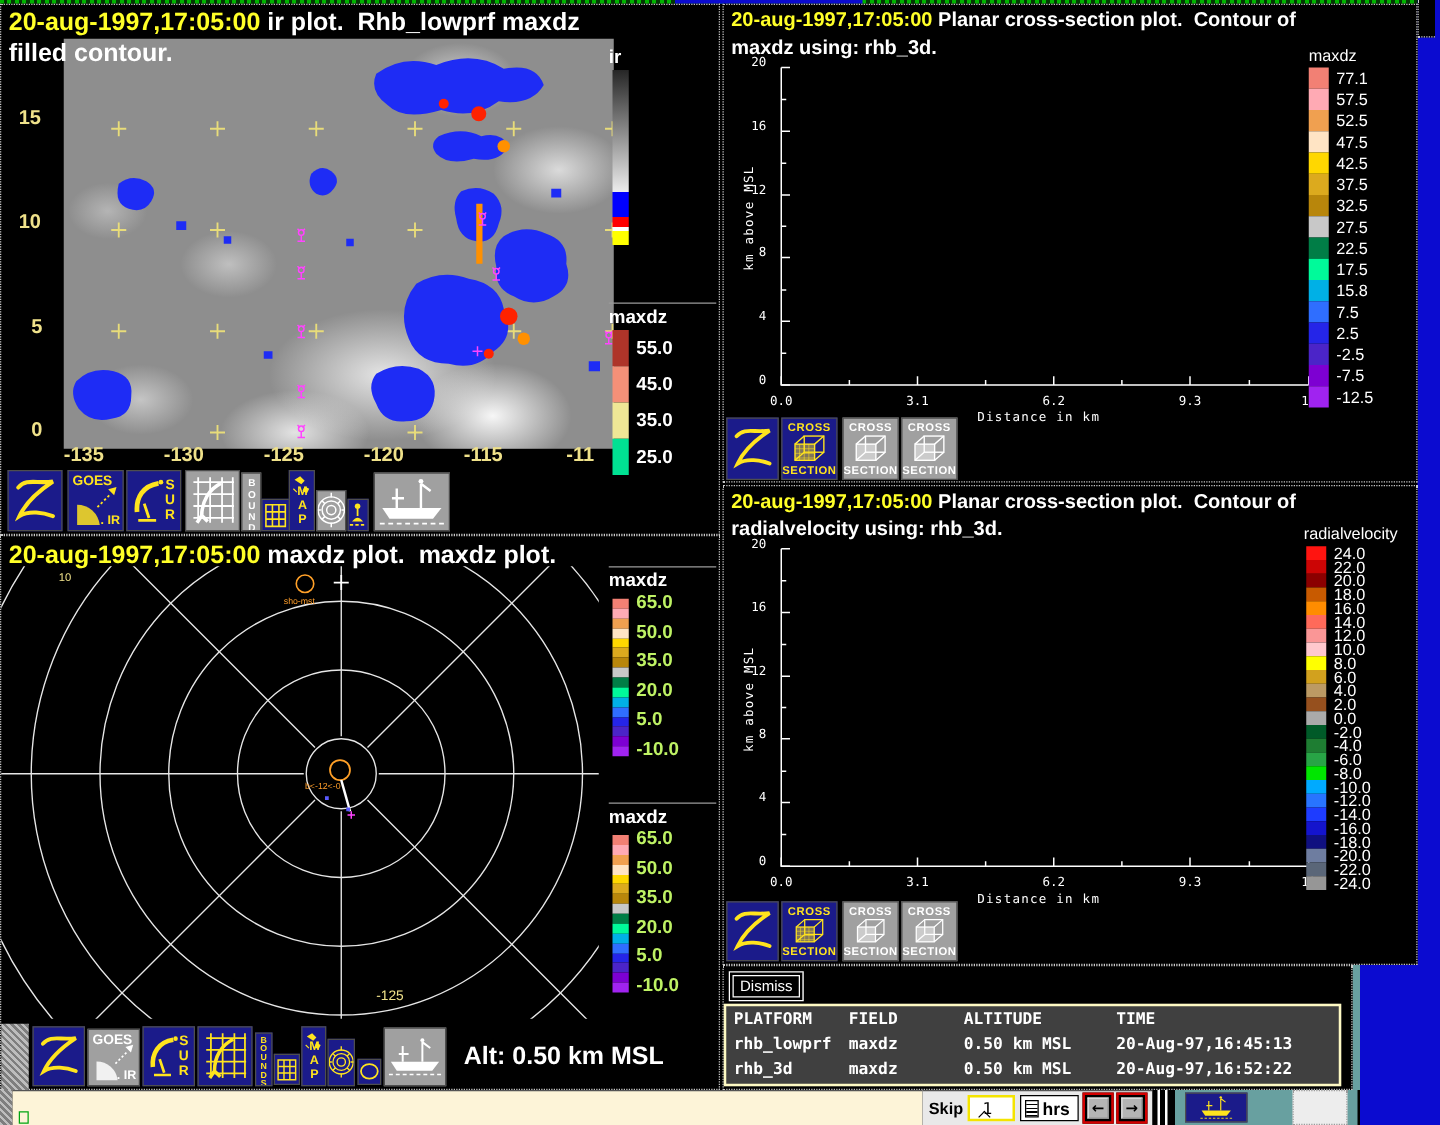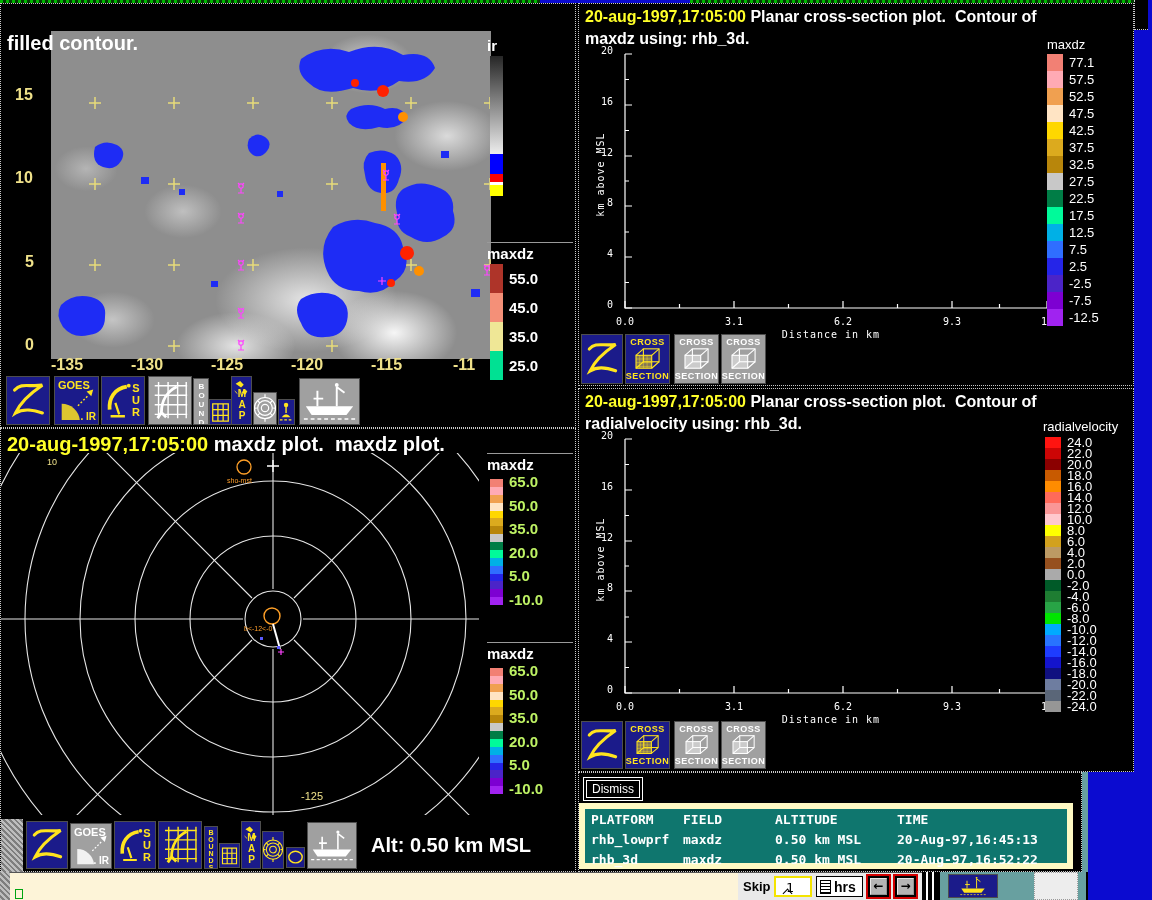--- a/index.html
+++ b/index.html
@@ -48,20 +48,21 @@
 
 <div class="abs" style="left:0;top:0;width:1134px;height:3px;background:repeating-linear-gradient(90deg,#00b400 0 3px,#033803 3px 6px)"></div>
 <div class="abs" style="left:540px;top:0;width:150px;height:3px;background:#0b0bd0"></div>
 
 <div class="abs" style="left:1134px;top:0;width:18px;height:772px;background:#0b0bd0"></div>
 <div class="abs" style="left:1088px;top:772px;width:64px;height:128px;background:#0b0bd0"></div>
 <div class="abs" style="left:1082px;top:772px;width:6px;height:100px;background:#68a0a0"></div>
 <div class="abs" style="left:1134px;top:0;width:14px;height:30px;background:#000;border-left:1px dotted #ccc;border-bottom:1px dotted #ccc"></div>
 
 <div class="panel" style="left:0;top:3px;width:576px;height:425px">
+  <div class="abs ttl" style="left:6px;top:3px;z-index:4"><span class="ts">20-aug-1997,17:05:00</span><span> ir plot.  Rhb_lowprf maxdz</span></div>
   <div class="abs ttl" style="left:6px;top:28px;z-index:4">filled contour.</div>
 
   <div class="abs" style="left:50px;top:27px;width:440px;height:328px;overflow:hidden;background:
        radial-gradient(90px 60px at 78% 92%,rgba(252,252,252,.95),rgba(252,252,252,0) 70%),
        radial-gradient(130px 75px at 58% 82%,rgba(238,238,238,.9),rgba(238,238,238,0) 70%),
        radial-gradient(75px 50px at 90% 32%,rgba(232,232,232,.85),rgba(232,232,232,0) 70%),
        radial-gradient(65px 42px at 72% 10%,rgba(225,225,225,.8),rgba(225,225,225,0) 70%),
        radial-gradient(55px 38px at 30% 55%,rgba(212,212,212,.7),rgba(212,212,212,0) 70%),
        radial-gradient(45px 32px at 8% 42%,rgba(206,206,206,.6),rgba(206,206,206,0) 70%),
        radial-gradient(85px 48px at 42% 96%,rgba(242,242,242,.85),rgba(242,242,242,0) 70%),
@@ -451,21 +452,21 @@
       <div class="cbrow">
       <span class="sw" style="background: rgb(0, 125, 70);"></span>
       <span class="cv">22.5</span>
     </div>
       <div class="cbrow">
       <span class="sw" style="background: rgb(0, 250, 154);"></span>
       <span class="cv">17.5</span>
     </div>
       <div class="cbrow">
       <span class="sw" style="background: rgb(0, 176, 230);"></span>
-      <span class="cv">12.5</span>
+      <span class="cv">15.8</span>
     </div>
       <div class="cbrow">
       <span class="sw" style="background: rgb(47, 110, 255);"></span>
       <span class="cv">7.5</span>
     </div>
       <div class="cbrow">
       <span class="sw" style="background: rgb(37, 37, 232);"></span>
       <span class="cv">2.5</span>
     </div>
       <div class="cbrow">
@@ -694,21 +695,21 @@
       </svg>
     <span class="cs-lbl">SECTION</span>
     </div>
 </div>
 
 <div class="panel" style="left:578px;top:772px;width:504px;height:100px;border-style:dotted">
   <div class="abs" style="left:4px;top:4px;background:#000;color:#fff;font:12px 'Liberation Sans',sans-serif;
               border:1px solid #fff;box-shadow:inset 0 0 0 2px #000,inset 0 0 0 3px #fff;padding:4px 8px">
     <span>Dismiss</span>
   </div>
-  <div class="abs" style="left:0;top:30px;width:494px;height:66px;border:6px solid #fef9c3;background:#0f766e">
+  <div class="abs" style="left:0;top:30px;width:494px;height:66px;border:2px solid #fef9c3;background:#404040">
     <span class="cell" style="left:6px;top:3px">PLATFORM</span>
     <span class="cell" style="left:98px;top:3px">FIELD</span>
     <span class="cell" style="left:190px;top:3px">ALTITUDE</span>
     <span class="cell" style="left:312px;top:3px">TIME</span>
     <span class="cell" style="left:6px;top:23px">rhb_lowprf</span>
     <span class="cell" style="left:98px;top:23px">maxdz</span>
     <span class="cell" style="left:190px;top:23px">0.50 km MSL</span>
     <span class="cell" style="left:312px;top:23px">20-Aug-97,16:45:13</span>
     <span class="cell" style="left:6px;top:43px">rhb_3d</span>
     <span class="cell" style="left:98px;top:43px">maxdz</span>

